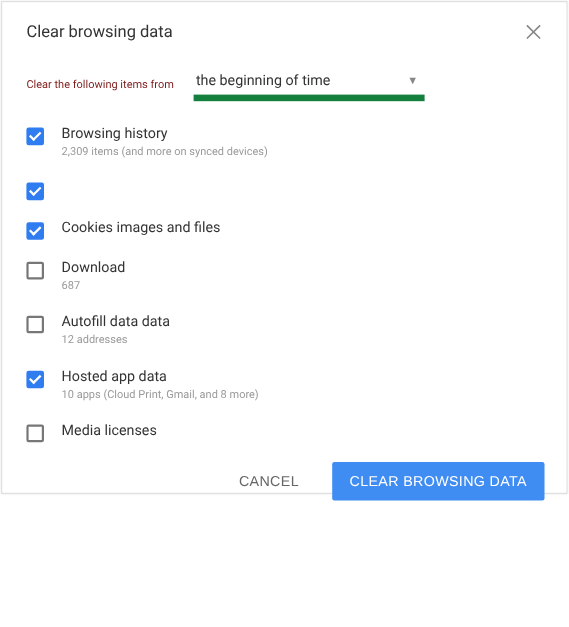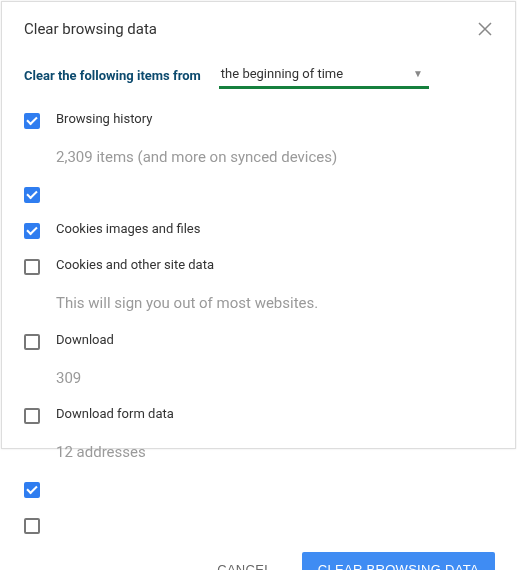--- a/index.html
+++ b/index.html
@@ -42,29 +42,28 @@
       color: #888;
     }
     .close-btn svg { width: 14px; height: 14px; stroke: #888; stroke-width: 1.5; }
     .subheader {
       display: flex;
       align-items: center;
       padding: 10px 22px 6px 22px;
       gap: 18px;
     }
     .subheader-label {
-      color: #0c4a6e;
-      font-size: 13px;
-      font-weight: bold;
+      color: #7f1d1d;
+      font-size: 10px;
     }
     .dropdown {
       display: flex;
       align-items: center;
       justify-content: space-between;
-      border-bottom: 3px solid #15803d;
+      border-bottom: 6px solid #15803d;
       padding: 4px 6px 5px 2px;
       min-width: 210px;
       cursor: pointer;
     }
     .dropdown-value {
       color: #333;
       font-size: 13px;
     }
     .dropdown-arrow { color: #888; font-size: 10px; }
     .options {
@@ -96,23 +95,23 @@
       border-color: #2f7df0;
     }
     .checkbox.checked::after {
       content: "";
       width: 4px;
       height: 8px;
       border: solid #fff;
       border-width: 0 2px 2px 0;
       transform: rotate(45deg) translate(-1px, -1px);
     }
-    .option-text { display: flex; flex-direction: column; gap: 21px; }
+    .option-text { display: flex; flex-direction: column; gap: 3px; }
     .option-label { color: #333; font-size: 13px; }
-    .option-desc { color: #9a9a9a; font-size: 15px; line-height: 1.35; }
+    .option-desc { color: #9a9a9a; font-size: 10px; line-height: 1.35; }
     .footer {
       display: flex;
       justify-content: flex-end;
       align-items: center;
       gap: 14px;
       padding: 14px 20px 18px 20px;
     }
     .btn {
       font-size: 13px;
       font-weight: 500;
@@ -165,44 +164,42 @@
       </div>
       <div class="option-row">
         <div class="checkbox checked"></div>
         <div class="option-text">
           <div class="option-label">Cookies images and files</div>
         </div>
       </div>
       <div class="option-row">
         <div class="checkbox"></div>
         <div class="option-text">
-          <div class="option-label">Cookies and other site data</div>
-          <div class="option-desc">This will sign you out of most websites.</div>
+          <div class="option-label">Download</div>
+          <div class="option-desc">687</div>
         </div>
       </div>
       <div class="option-row">
         <div class="checkbox"></div>
         <div class="option-text">
-          <div class="option-label">Download</div>
-          <div class="option-desc">309</div>
+          <div class="option-label">Autofill data data</div>
+          <div class="option-desc">12 addresses</div>
+        </div>
+      </div>
+      <div class="option-row">
+        <div class="checkbox checked"></div>
+        <div class="option-text">
+          <div class="option-label">Hosted app data</div>
+          <div class="option-desc">10 apps (Cloud Print, Gmail, and 8 more)</div>
         </div>
       </div>
       <div class="option-row">
         <div class="checkbox"></div>
         <div class="option-text">
-          <div class="option-label">Download form data</div>
-          <div class="option-desc">12 addresses</div>
-        </div>
-      </div>
-      <div class="option-row">
-        <div class="checkbox checked"></div>
-      </div>
-      <div class="option-row">
-        <div class="checkbox"></div>
-        <div class="option-text">
+          <div class="option-label">Media licenses</div>
         </div>
       </div>
     </div>
 
   <div class="footer">
     <button class="btn btn-cancel">Cancel</button>
     <button class="btn btn-primary">Clear Browsing Data</button>
   </div>
 
 </div>

